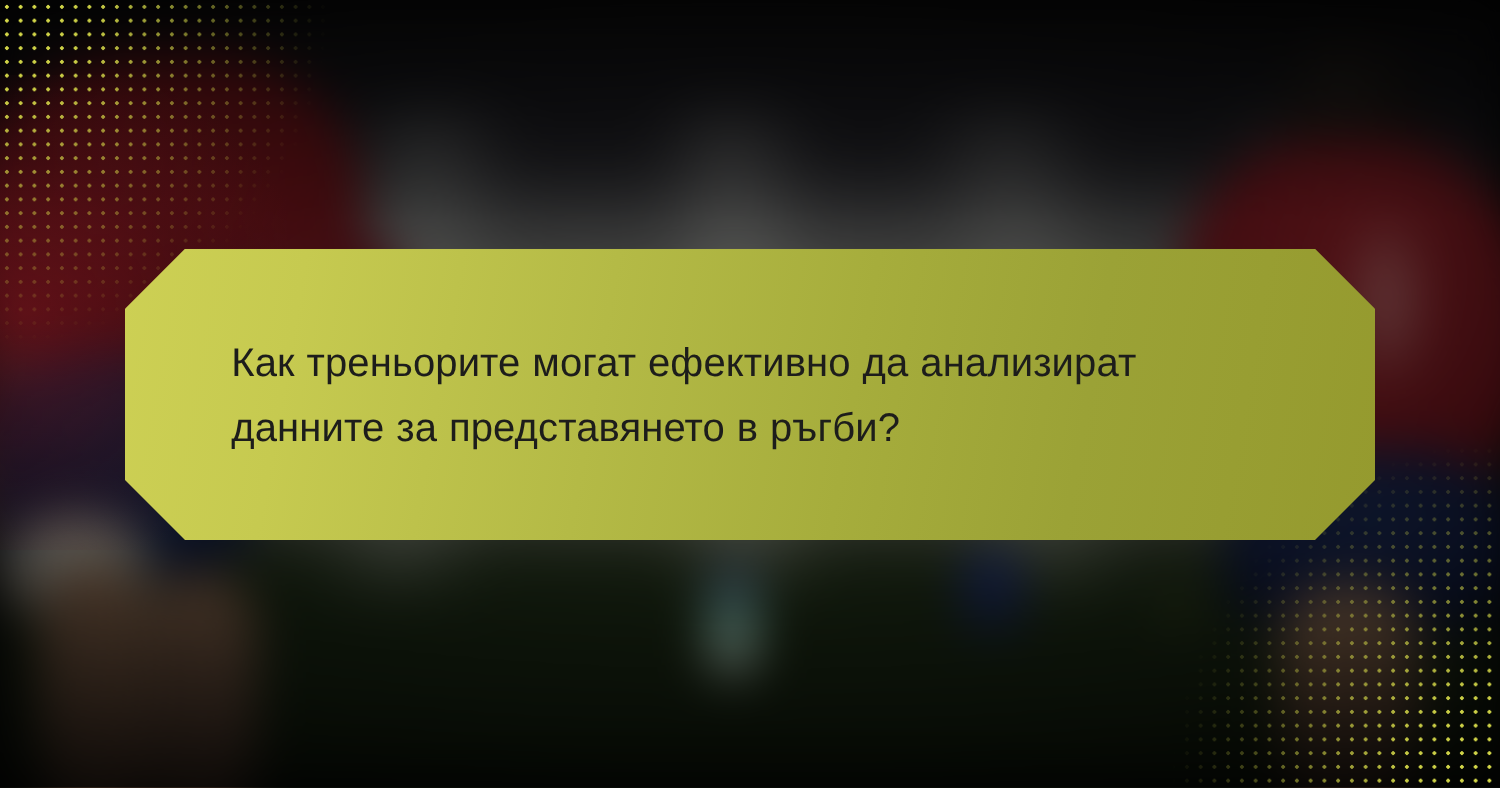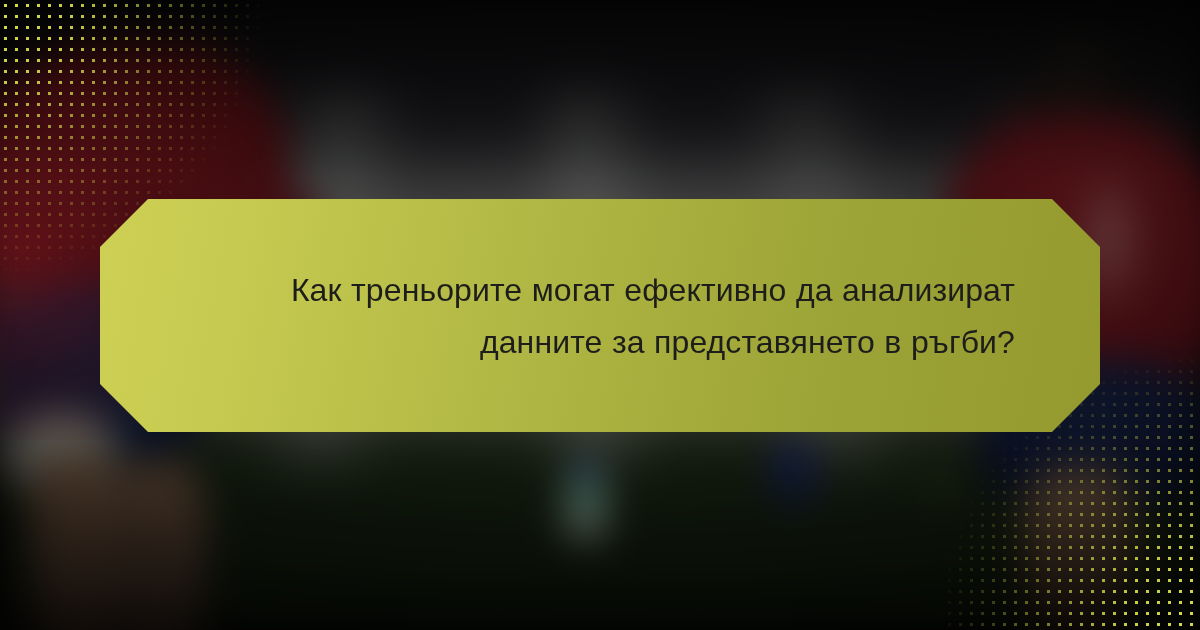--- a/index.html
+++ b/index.html
@@ -222,21 +222,21 @@
        100% calc(100% - 48px), calc(100% - 48px) 100%, 48px 100%, 0 calc(100% - 48px), 0 48px);
             clip-path:polygon(48px 0, calc(100% - 48px) 0, 100% 48px,
        100% calc(100% - 48px), calc(100% - 48px) 100%, 48px 100%, 0 calc(100% - 48px), 0 48px);
     display:flex;
     align-items:center;
     justify-content:center;
   }
 
   .banner-title {
     width:830px;
-    text-align:right;
+    text-align:left;
     color:#1d1d1b;
     font-size:32px;
     line-height:52px;
     font-weight:400;
     letter-spacing:0.1px;
     word-spacing:0.5px;
   }
 </style>
 </head>
 <body>

